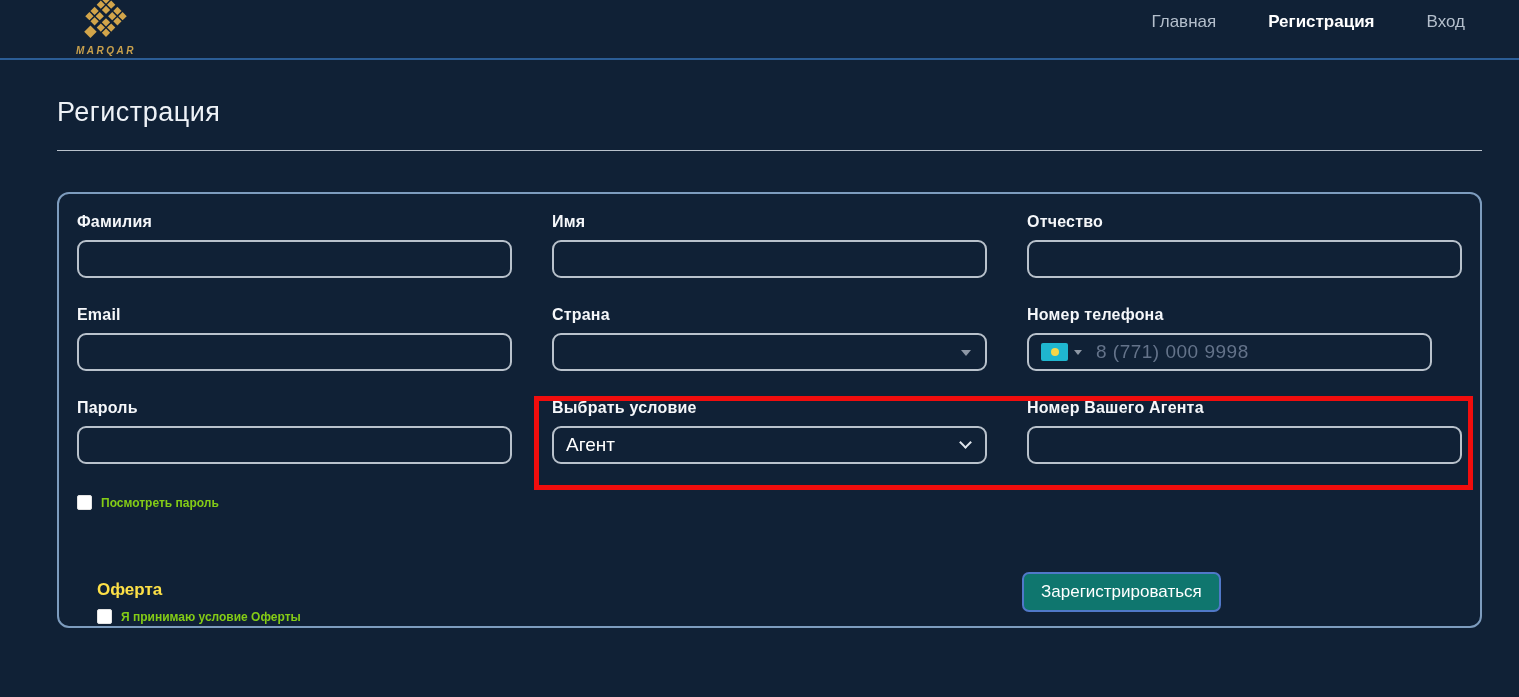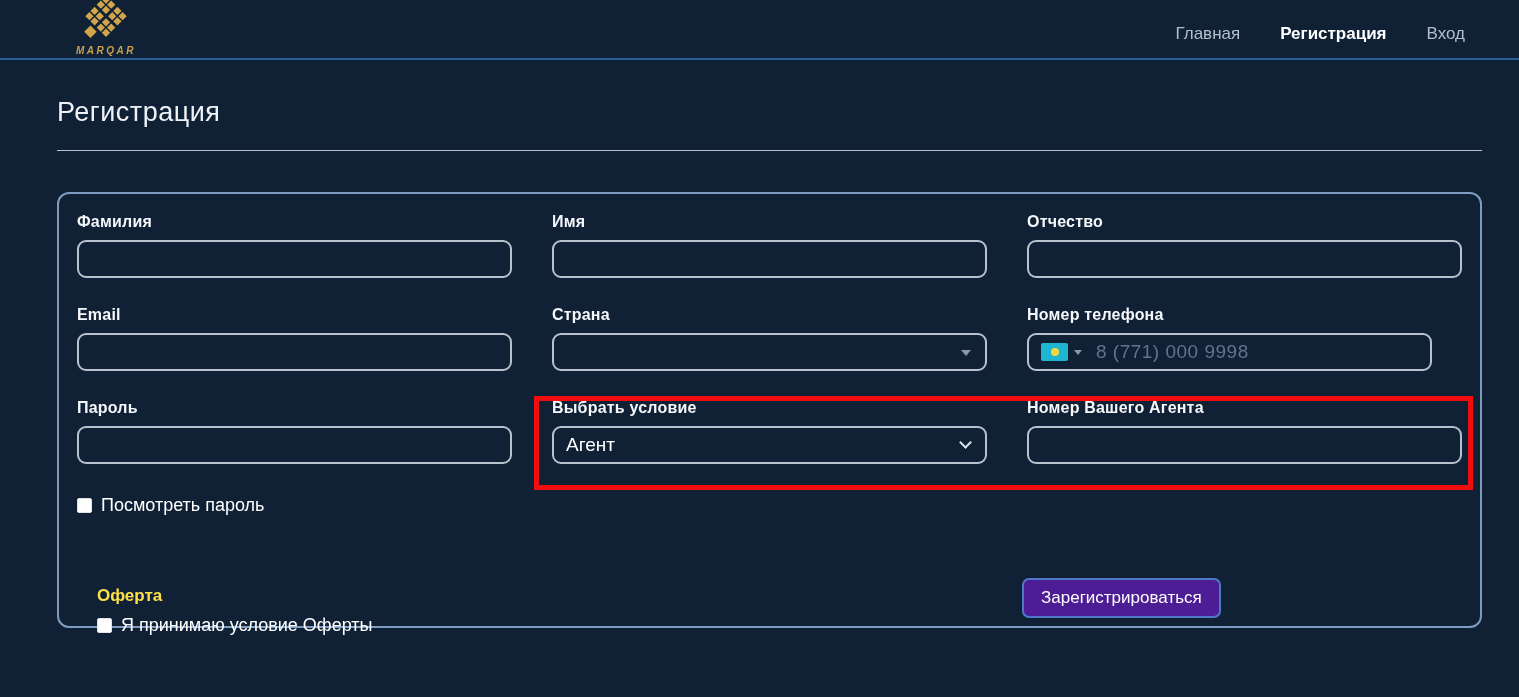--- a/index.html
+++ b/index.html
@@ -27,21 +27,21 @@
   .logo { width: 62px; text-align: center; font-style: italic; }
   .logo svg { display: block; margin: 0 auto; }
   .logo .brand {
     display: block;
     margin-top: 1px;
     font-size: 10px;
     font-weight: bold;
     letter-spacing: 2.5px;
     color: #c9a14d;
   }
-  .nav { display: flex; gap: 40px; padding-top: 24px; }
+  .nav { display: flex; gap: 52px; padding-top: 12px; }
   .nav a {
     text-decoration: none;
     color: #b4bfcc;
     font-size: 17px;
     font-weight: 500;
     cursor: pointer;
   }
   .nav a.active { color: #ffffff; font-weight: 700; }
 
   
@@ -142,41 +142,41 @@
   
   .check-row { display: flex; align-items: center; gap: 9px; }
   .checkbox {
     width: 15px; height: 15px;
     background: #ffffff;
     border: 1px solid #e3e3e3;
     border-radius: 2px;
     cursor: pointer;
     flex: 0 0 auto;
   }
-  .check-label { font-size: 18px; font-weight: 400; color: #ffffff; }
+  .check-label { font-size: 12px; font-weight: 700; color: #84cc16; }
   .show-pass { margin-top: 31px; }
 
   
   .bottom-block { position: relative; margin-top: 70px; padding-left: 20px; }
   .offer-link {
     font-size: 17px;
     font-weight: 700;
     color: #fde047;
     text-decoration: none;
     line-height: 20px;
     cursor: pointer;
   }
   .accept-row { margin-top: 9px; }
   .submit-btn {
     position: absolute;
     left: 945px;
     top: -8px;
     height: 40px;
     padding: 0 17px;
-    background: #4c1d95;
+    background: #0f766e;
     border: 2px solid #5078c8;
     border-radius: 7px;
     color: #ffffff;
     font-size: 17px;
     font-weight: 500;
     font-family: "Liberation Sans", sans-serif;
     cursor: pointer;
   }
 
   

